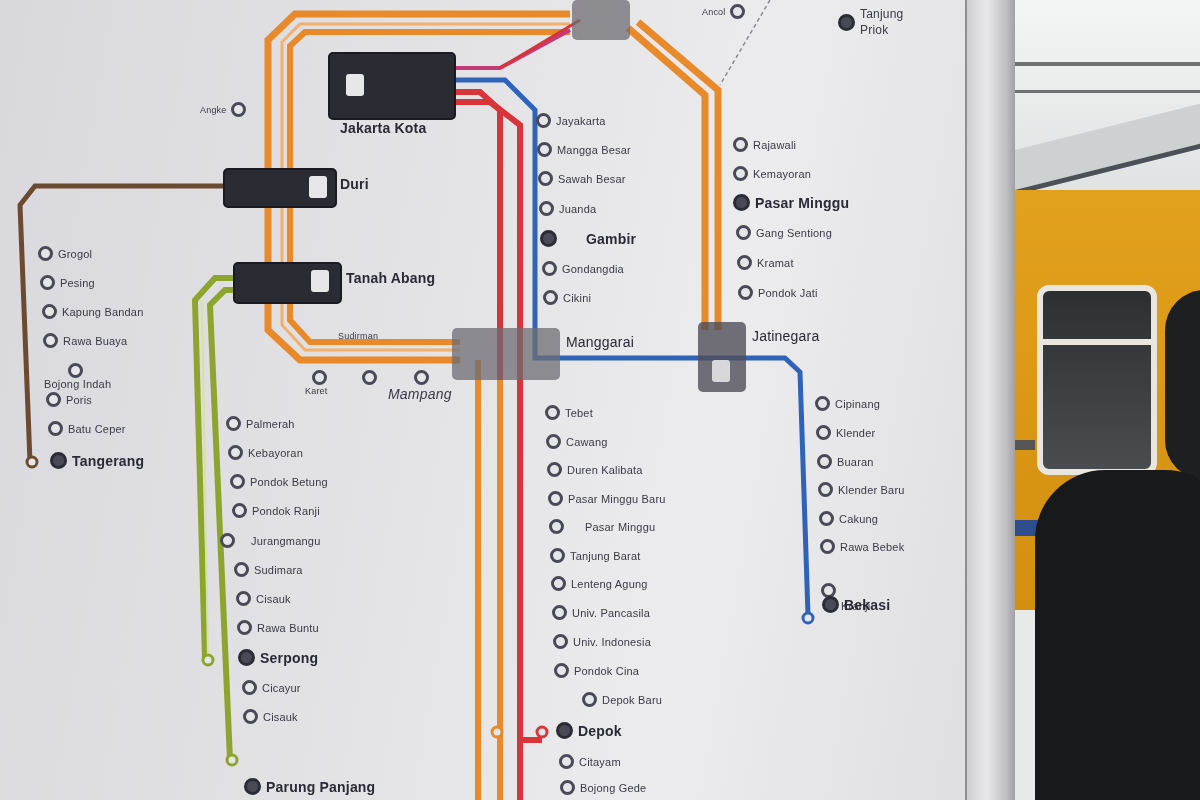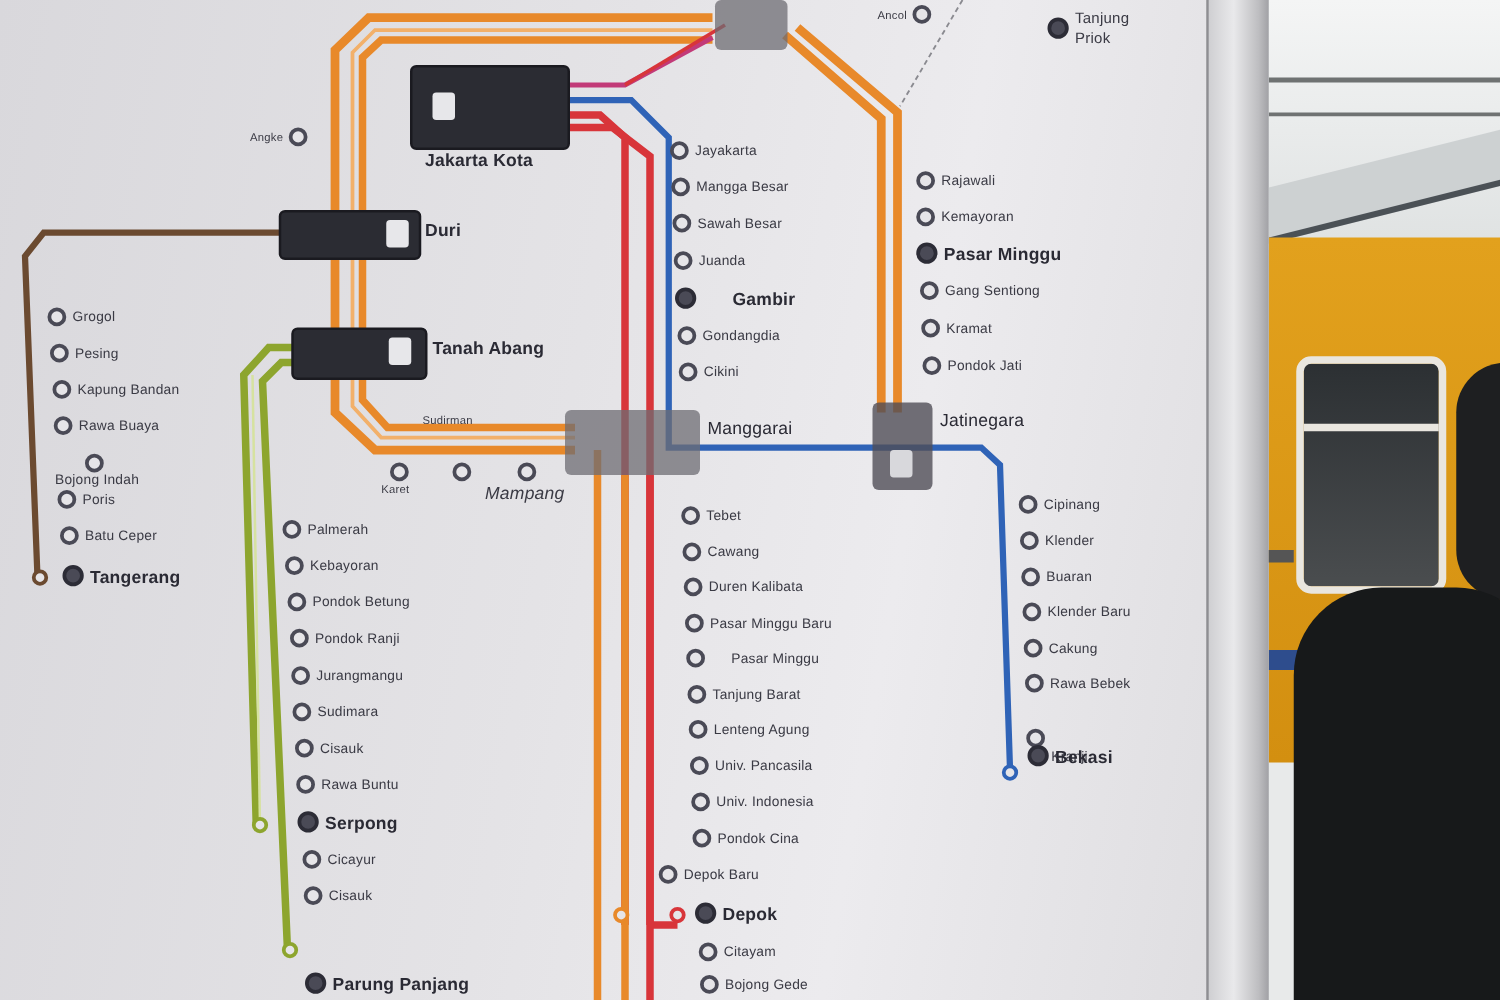--- a/index.html
+++ b/index.html
@@ -165,21 +165,21 @@
         <span class="lbl" style="position:static;">Kebayoran</span>
       </div>
     <div class="stn" style="left:230px;top:474px;">
         <span class="ring"></span>
         <span class="lbl" style="position:static;">Pondok Betung</span>
       </div>
     <div class="stn" style="left:232px;top:503px;">
         <span class="ring"></span>
         <span class="lbl" style="position:static;">Pondok Ranji</span>
       </div>
-    <div class="stn" style="left:233px;top:533px;">
+    <div class="stn" style="left:220px;top:533px;gap:11px;">
         <span class="ring"></span>
         <span class="lbl" style="position:static;">Jurangmangu</span>
       </div>
     <div class="stn" style="left:234px;top:562px;">
         <span class="ring"></span>
         <span class="lbl" style="position:static;">Sudimara</span>
       </div>
     <div class="stn" style="left:236px;top:591px;">
         <span class="ring"></span>
         <span class="lbl" style="position:static;">Cisauk</span>
@@ -298,21 +298,21 @@
         <span class="lbl" style="position:static;">Univ. Pancasila</span>
       </div>
     <div class="stn" style="left:553px;top:634px;">
         <span class="ring"></span>
         <span class="lbl" style="position:static;">Univ. Indonesia</span>
       </div>
     <div class="stn" style="left:554px;top:663px;">
         <span class="ring"></span>
         <span class="lbl" style="position:static;">Pondok Cina</span>
       </div>
-    <div class="stn" style="left:527px;top:692px;text-align:right;">
+    <div class="stn" style="left:582px;top:692px;text-align:right;">
         <span class="ring"></span>
         <span class="lbl" style="position:static;">Depok Baru</span>
       </div>
     <div class="stn" style="left:556px;top:722px;">
         <span class="ring major"></span>
         <span class="lbl major" style="position:static;">Depok</span>
       </div>
     <div class="stn" style="left:559px;top:754px;">
         <span class="ring"></span>
         <span class="lbl" style="position:static;">Citayam</span>

